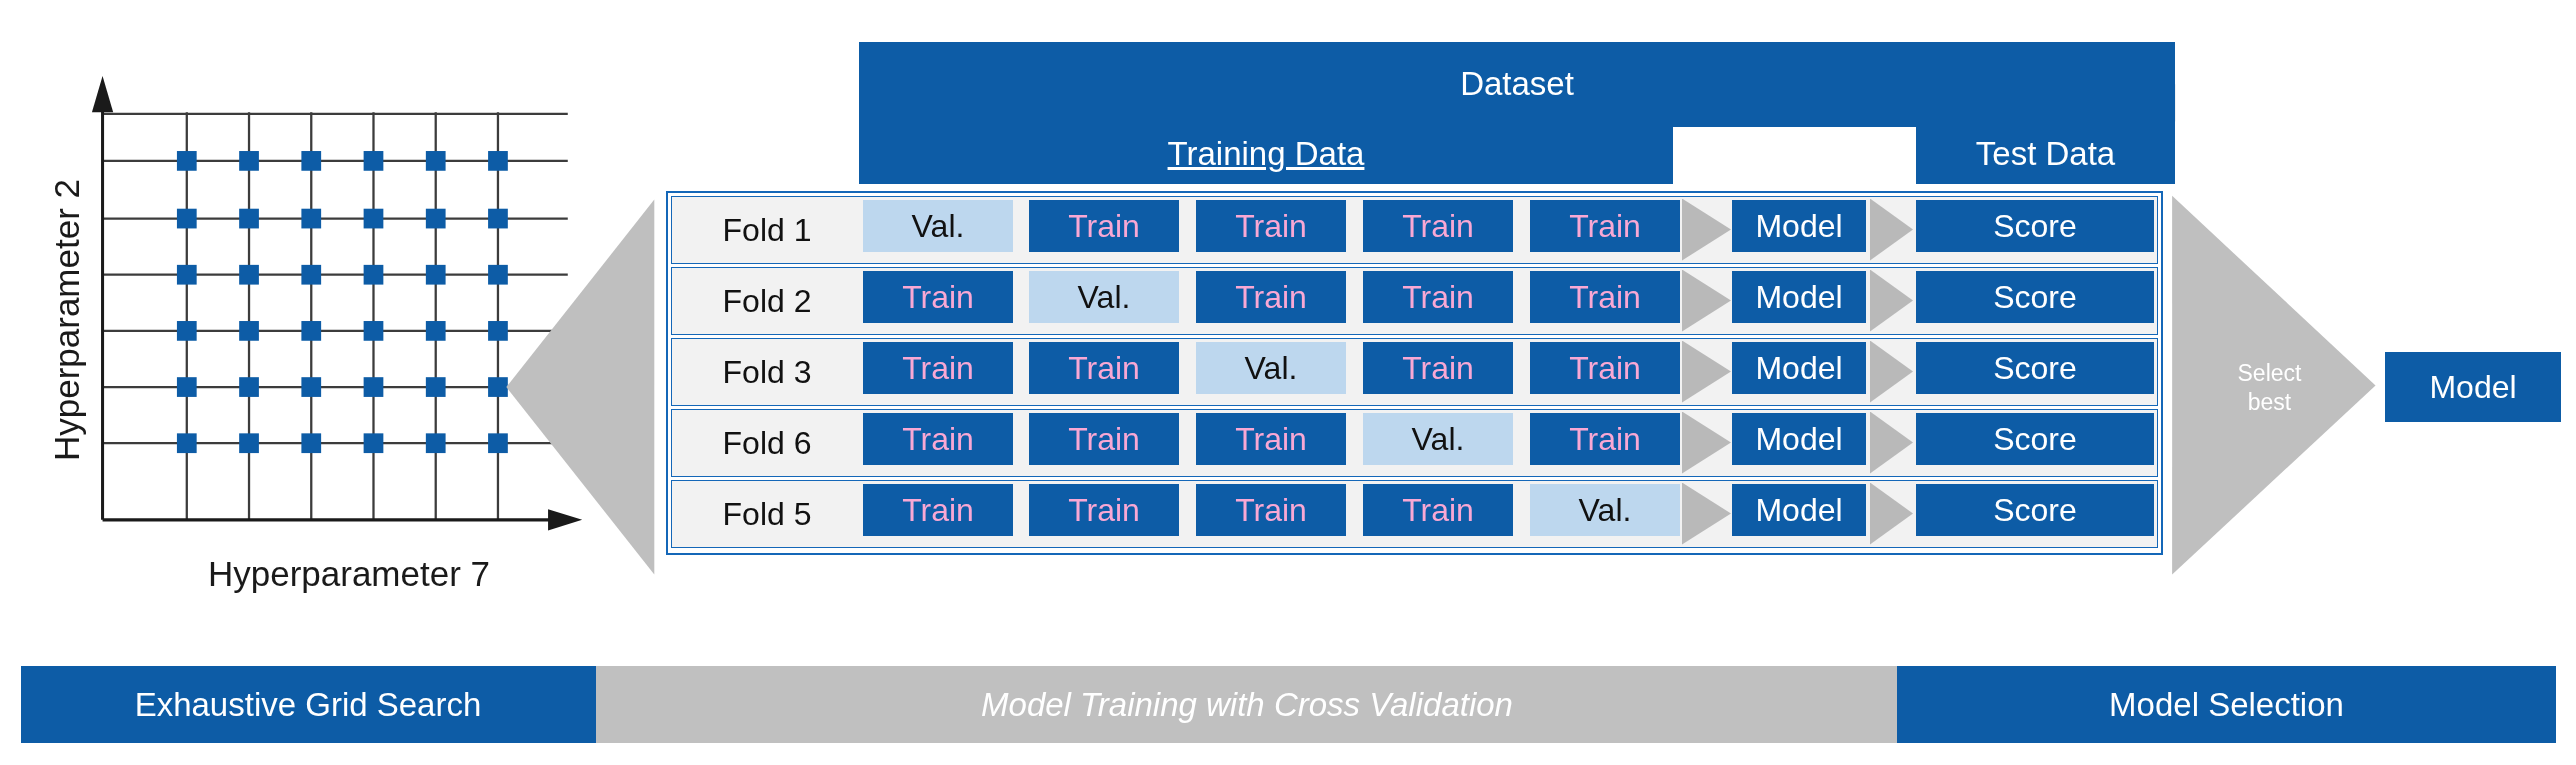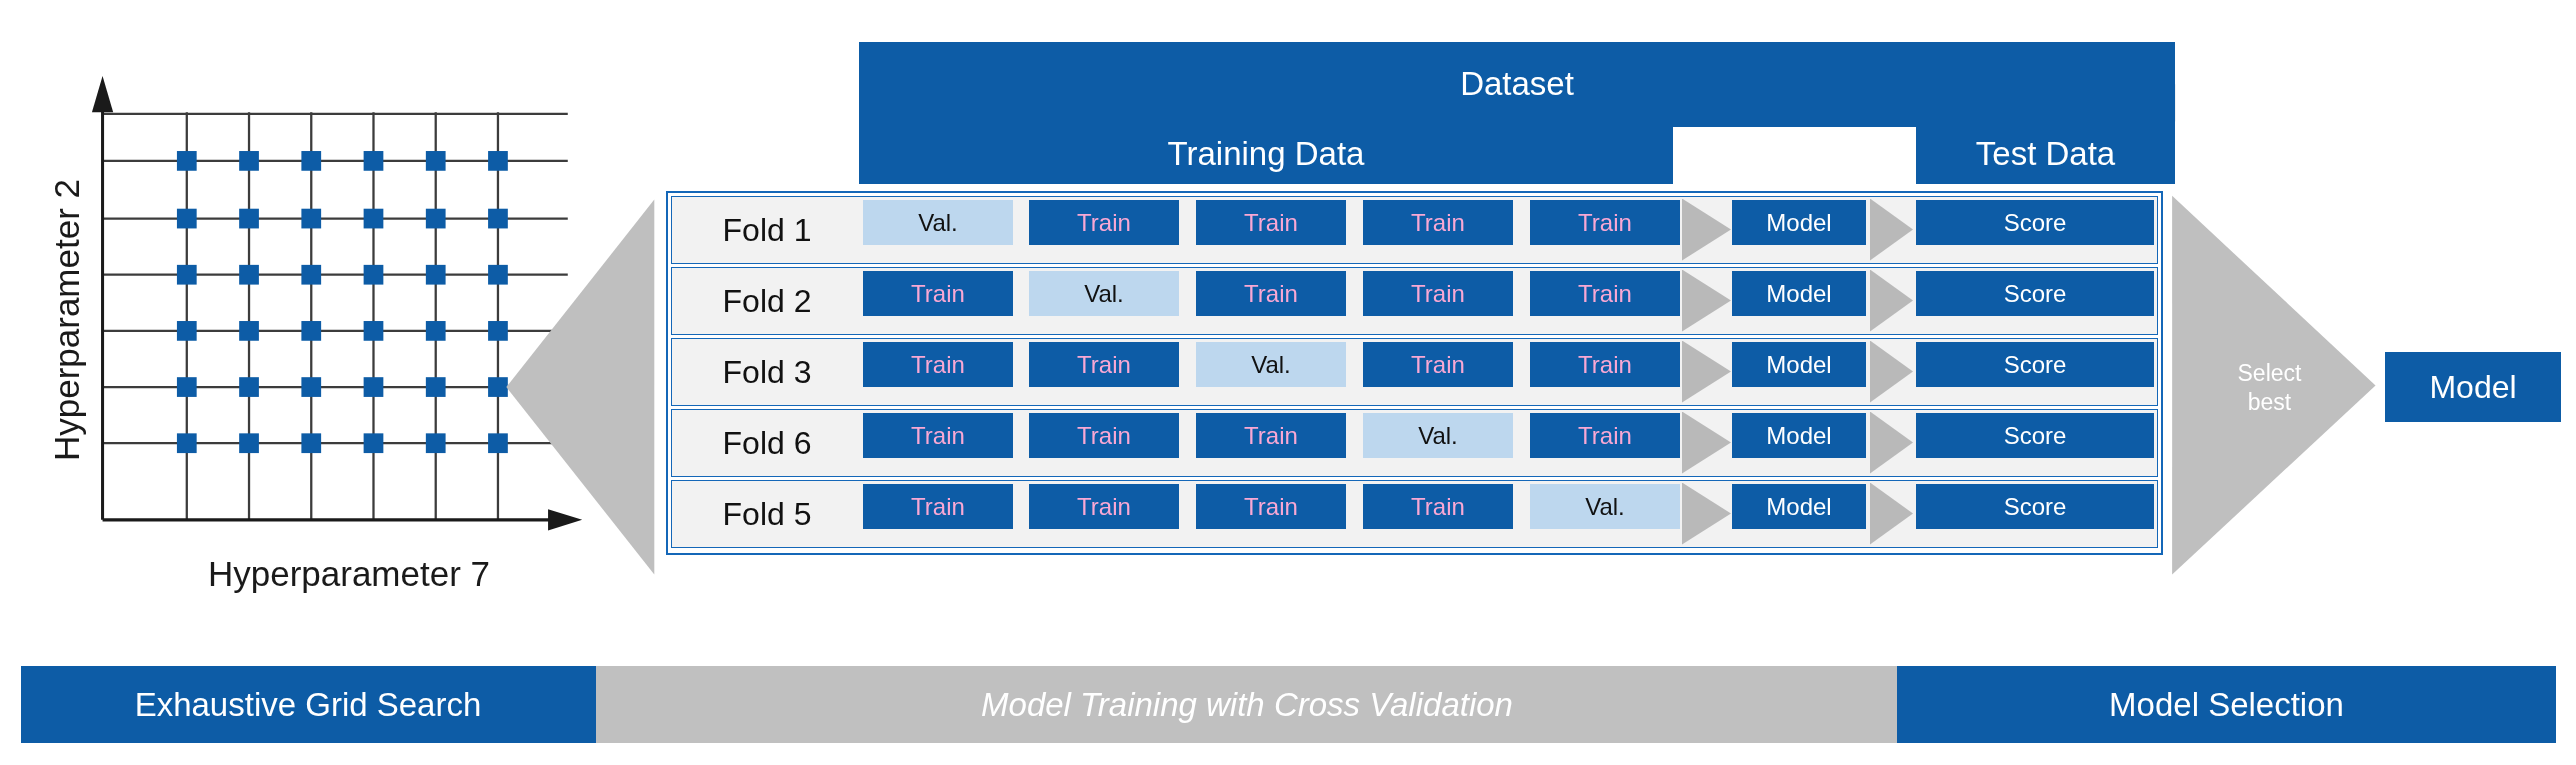--- a/index.html
+++ b/index.html
@@ -30,22 +30,22 @@
     position:relative;height:68px;margin-bottom:3px;box-sizing:border-box;
     border:1.5px solid #1467b8;background:#f2f2f2;
   }
   .fold-row:last-child{margin-bottom:0;}
   .fold-label{
     position:absolute;left:0;top:0;width:190px;height:100%;
     display:flex;align-items:center;justify-content:center;
     color:#111111;font-size:32px;text-align:center;
   }
   .cell,.model-box,.score-box{
-    position:absolute;top:3px;height:45px;box-sizing:border-box;
-    display:flex;align-items:center;justify-content:center;font-size:24px;
+    position:absolute;top:3px;height:52px;box-sizing:border-box;
+    display:flex;align-items:center;justify-content:center;font-size:32px;
   }
   .cell{width:150px;background:#0d5ca6;color:#f9a8d4;}
   .cell.val{background:#bdd7ee;color:#111111;}
   .cell.c0{left:191px;} .cell.c1{left:357px;} .cell.c2{left:524px;}
   .cell.c3{left:691px;} .cell.c4{left:858px;}
   .chev{
     position:absolute;top:1.5px;height:62px;background:#b9b9b9;
     clip-path:polygon(0 0,100% 50%,0 100%);
   }
   .chev.c5{left:1010px;width:49px;}
@@ -147,21 +147,21 @@
 
     <polygon points="2862,258 2862,757 3130,508" fill="#bfbfbf"></polygon>
   </svg>
 
   <div class="axis-label rot" style="left:-93px;top:300px;width:319px;text-align:center;">Hyperparameter 2</div>
   <div class="axis-label" style="left:182px;top:554px;width:334px;text-align:center;">Hyperparameter 7</div>
 
   <div class="bar blue" style="left:859px;top:17.5px;width:1316px;height:85px;margin-top:24px;">
     <span>Dataset</span>
   </div>
-  <div class="bar blue" style="left:859px;top:123px;width:814px;height:61px;">
+  <div class="bar blue" style="left:859px;top:123px;width:814px;height:61px;text-decoration:underline;">
     <span>Training Data</span>
   </div>
   <div class="bar blue" style="left:1916px;top:123px;width:259px;height:61px;">
     <span>Test Data</span>
   </div>
 
   <div class="cv-table">
 
     <div class="fold-row">
       <div class="fold-label">Fold 1</div>

